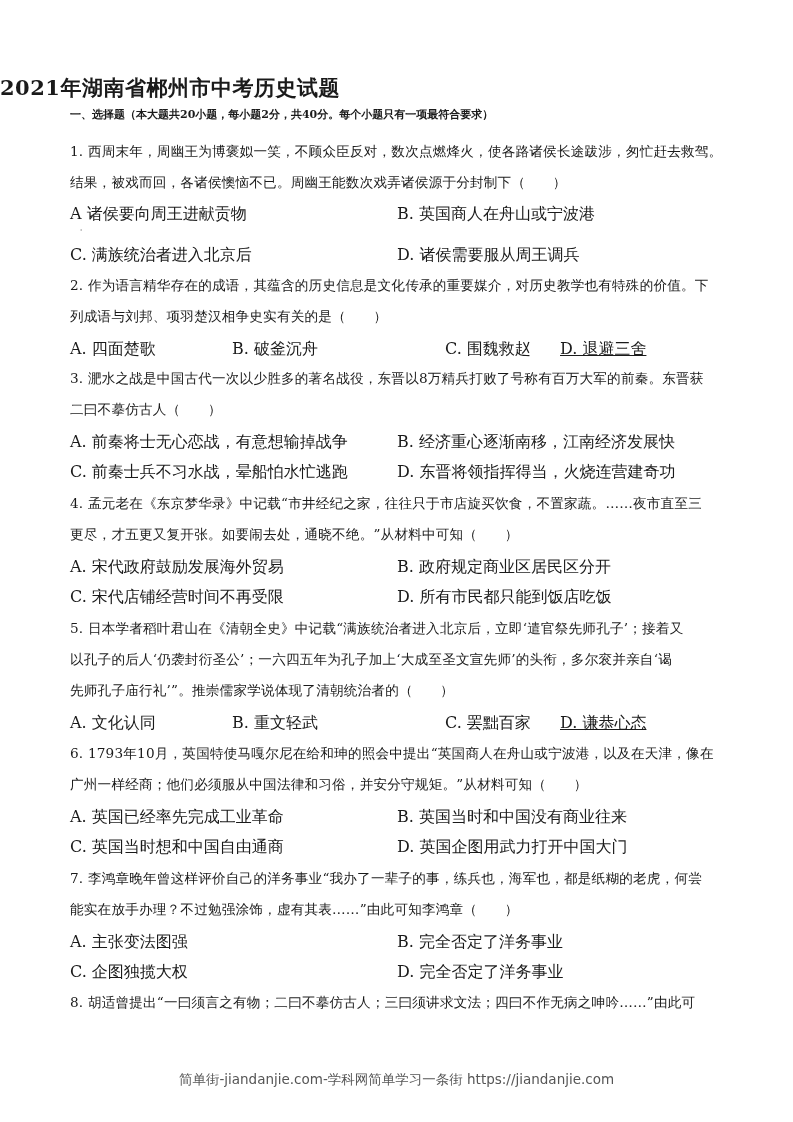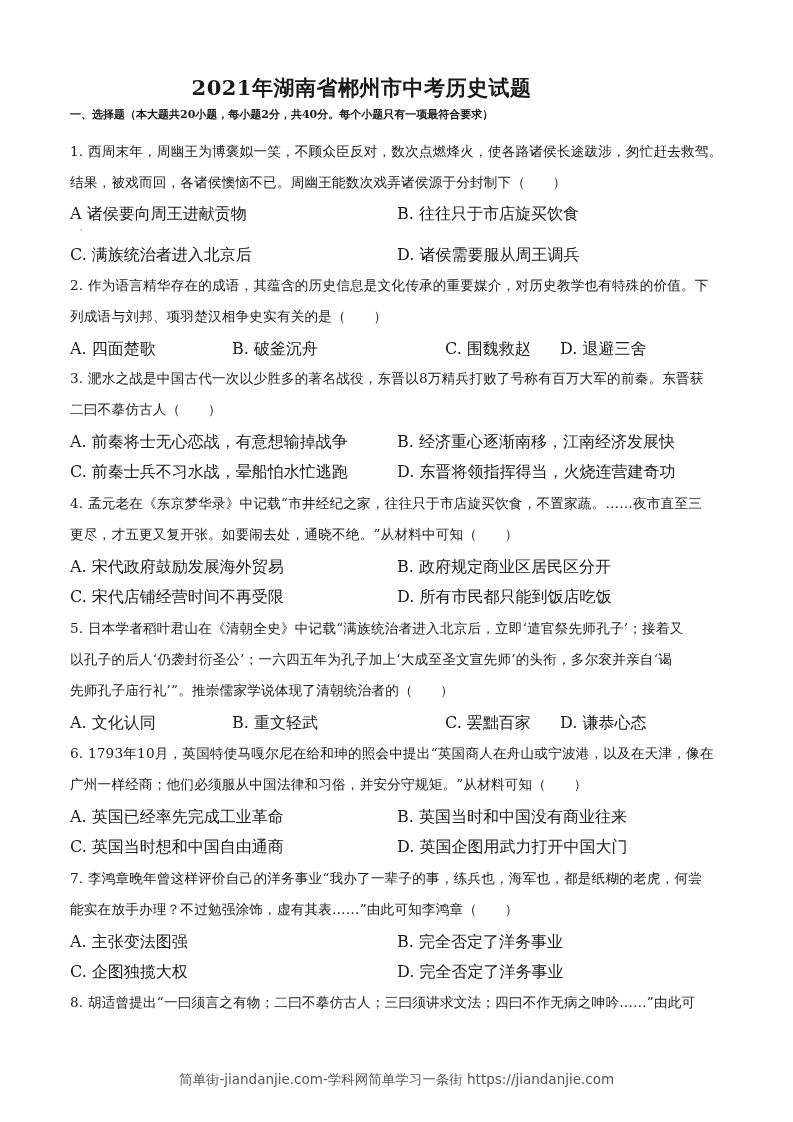--- a/index.html
+++ b/index.html
@@ -1,39 +1,39 @@
 <!DOCTYPE html>
 <html><head>
 <meta charset="utf-8">
 <style>
   html, body { margin:0; padding:0; background:#ffffff; }
   body { width:793px; height:1122px; position:relative; overflow:hidden;
          font-family:"DejaVu Serif","Liberation Serif",serif; color:#1a1a1a; }
-  .title { position:absolute; left:0; width:705px; top:74px; text-align:center;
-           font-size:21px; font-weight:bold; letter-spacing:0.5px;margin-left:9px; }
+  .title { position:absolute; left:0; width:705px; top:74px; 
+           font-size:21px; font-weight:bold; letter-spacing:0.5px; }
   .section { position:absolute; left:70px; top:107px; font-size:11px; font-weight:bold; white-space:nowrap; }
   .line { position:absolute; left:70px; font-size:13.6px; white-space:nowrap; letter-spacing:0.2px; }
   .opt { position:absolute; font-size:16px; white-space:nowrap; }
   .c0 { left:70px; } .c1 { left:397px; }
-  .q0 { left:70px; } .q1 { left:232px; } .q2 { left:397px;margin-left:48px; } .q3 { left:560px; }
+  .q0 { left:70px; } .q1 { left:232px; } .q2 { left:397px;margin-left:48px; } .q3 { left:560px;text-decoration:underline; }
   .mark { position:absolute; left:80px; top:227px; font-size:8px; color:#777; }
   .footer { position:absolute; left:0; width:793px; top:1071px; text-align:center;
             font-family:"DejaVu Sans","Liberation Sans",sans-serif; font-size:13.5px; color:#555; }
 </style>
 </head>
 <body>
 
 <div>
   <div class="title">2021年湖南省郴州市中考历史试题</div>
   <div class="section">一、选择题（本大题共20小题，每小题2分，共40分。每个小题只有一项最符合要求）</div>
 
   <div class="line" style="top:143px">1. 西周末年，周幽王为博褒姒一笑，不顾众臣反对，数次点燃烽火，使各路诸侯长途跋涉，匆忙赶去救驾。</div>
   <div class="line" style="top:174px">结果，被戏而回，各诸侯懊恼不已。周幽王能数次戏弄诸侯源于分封制下（　　）</div>
   <div class="opt c0" style="top:204px">A  诸侯要向周王进献贡物</div>
-  <div class="opt c1" style="top:204px">B. 往往只于市店旋买饮食</div>
+  <div class="opt c1" style="top:204px">B. 英国商人在舟山或宁波港</div>
   <div class="mark">'</div>
   <div class="opt c0" style="top:245px">C. 满族统治者进入北京后</div>
   <div class="opt c1" style="top:245px">D. 诸侯需要服从周王调兵</div>
 
   <div class="line" style="top:277px">2. 作为语言精华存在的成语，其蕴含的历史信息是文化传承的重要媒介，对历史教学也有特殊的价值。下</div>
   <div class="line" style="top:308px">列成语与刘邦、项羽楚汉相争史实有关的是（　　）</div>
   <div class="opt q0" style="top:339px">A. 四面楚歌</div>
   <div class="opt q1" style="top:339px">B. 破釜沉舟</div>
   <div class="opt q2" style="top:339px">C. 围魏救赵</div>
   <div class="opt q3" style="top:339px">D. 退避三舍</div>

